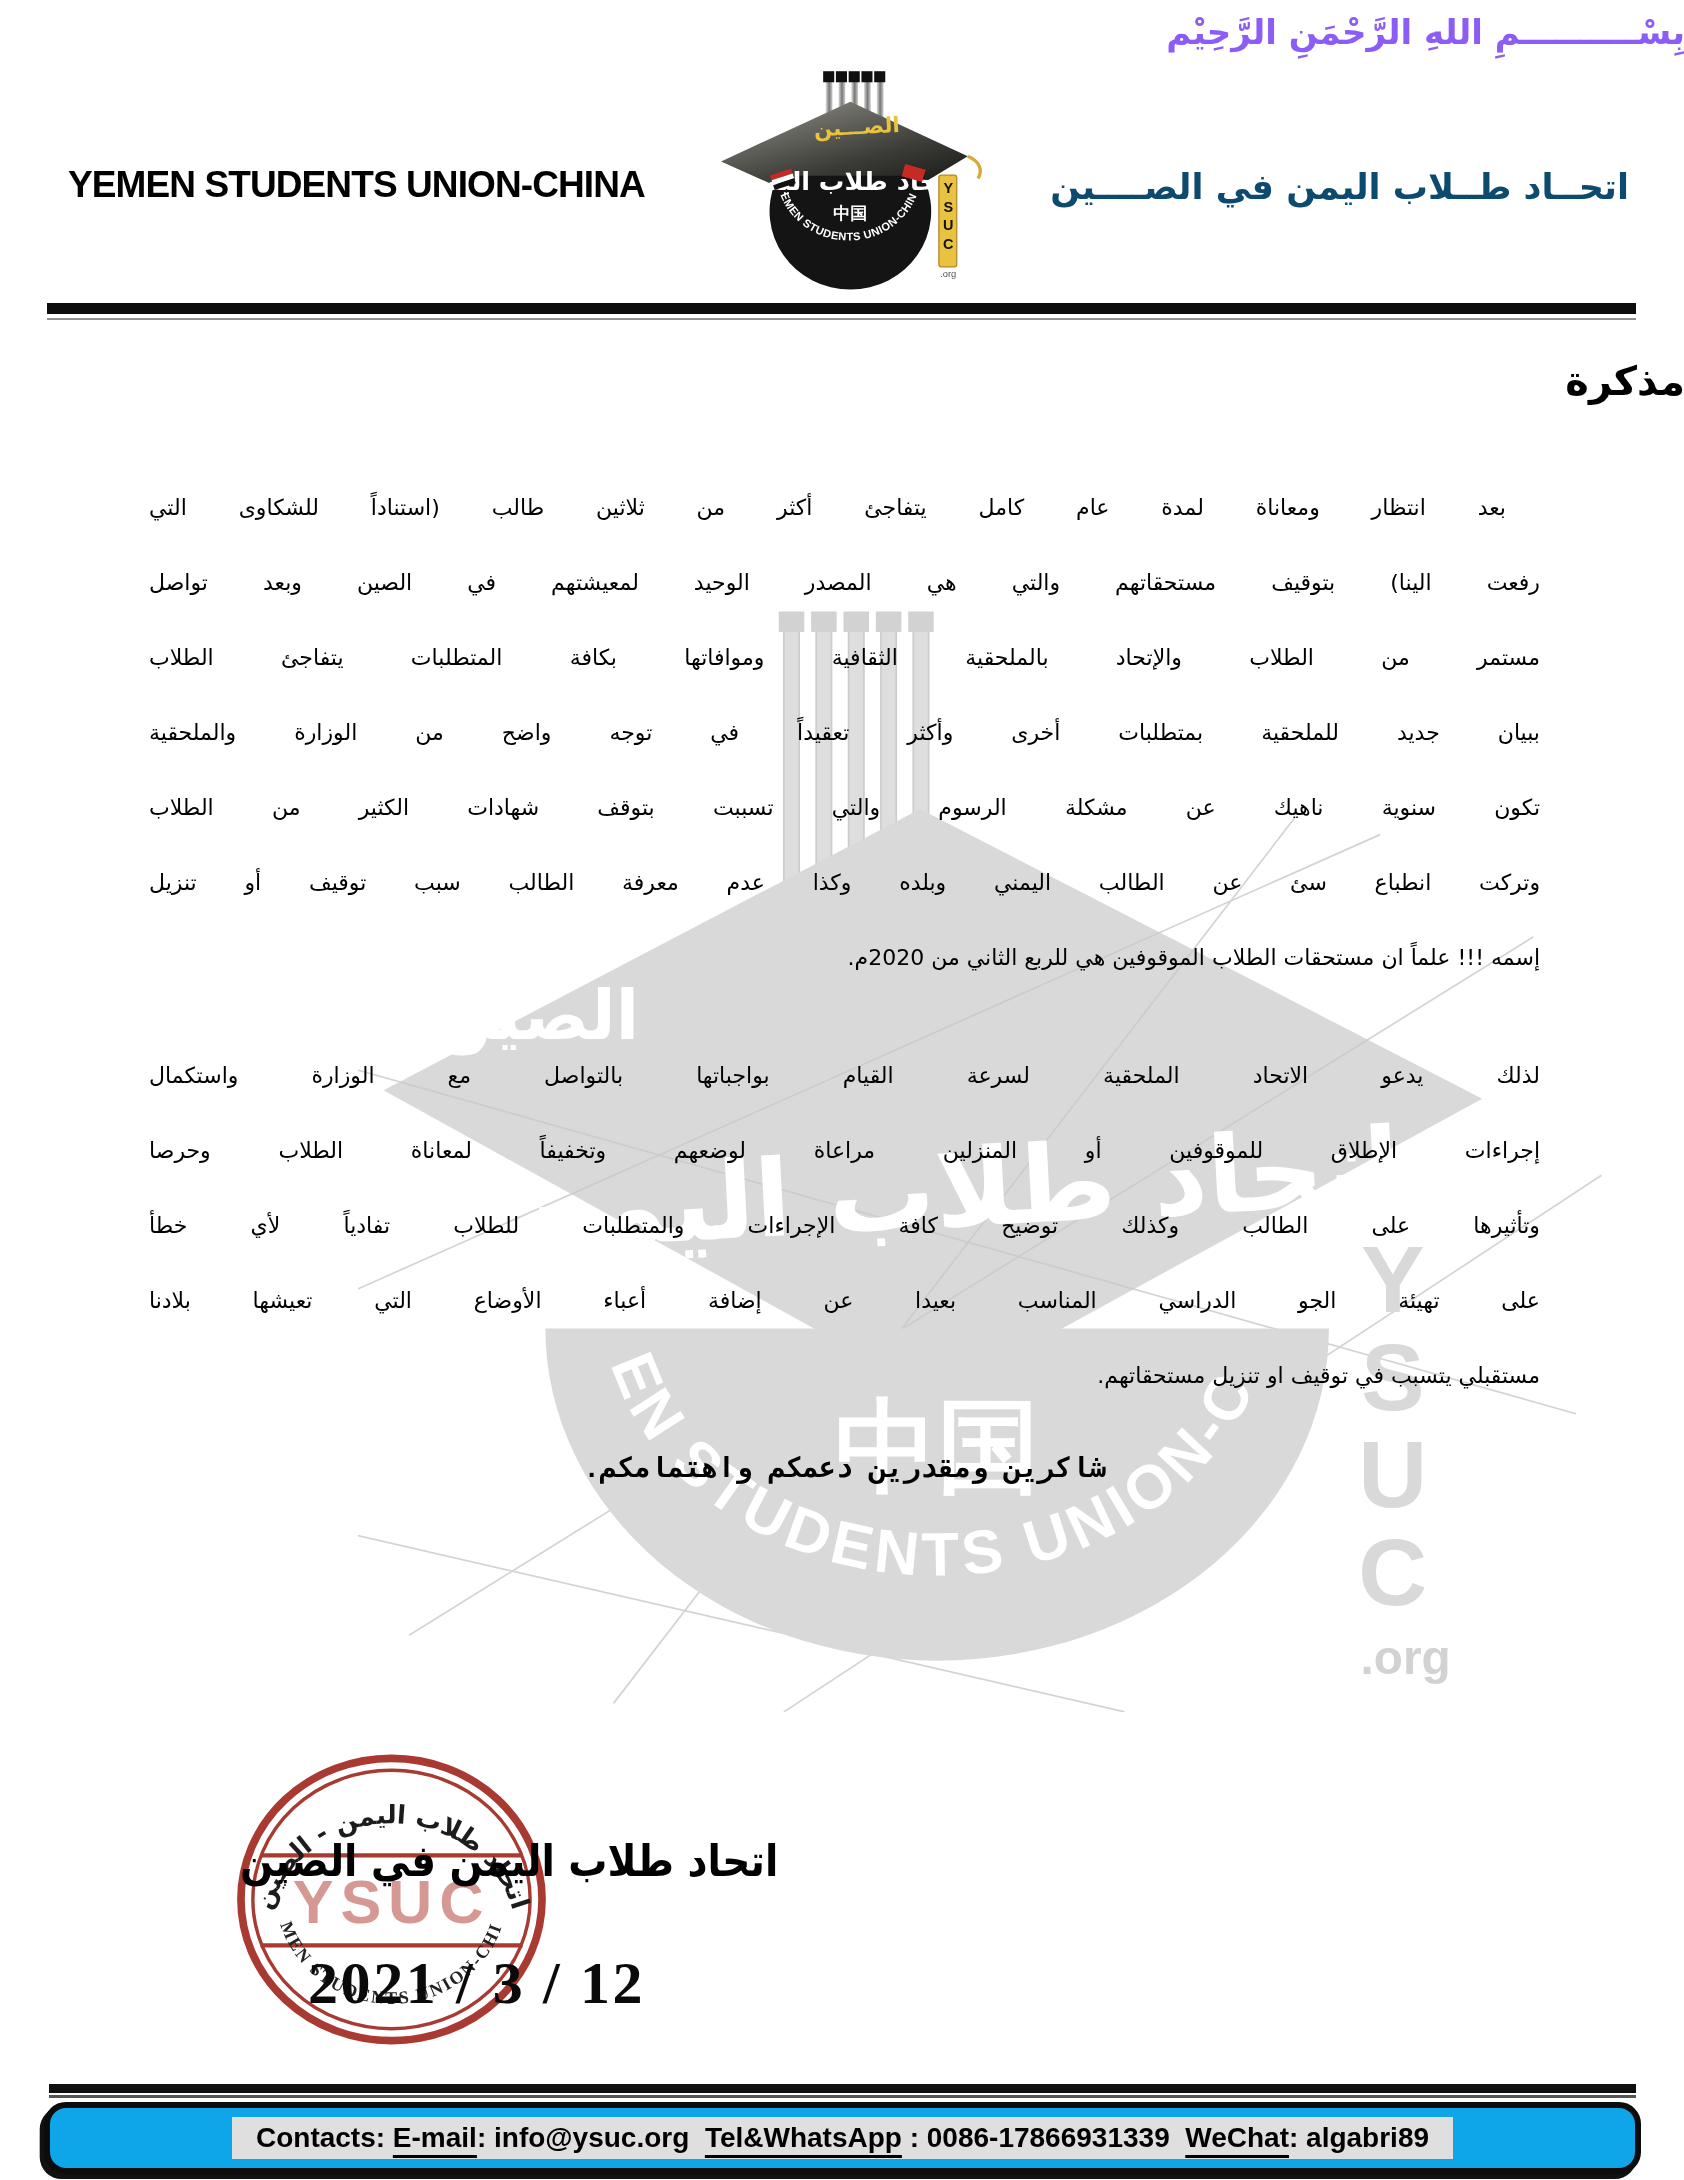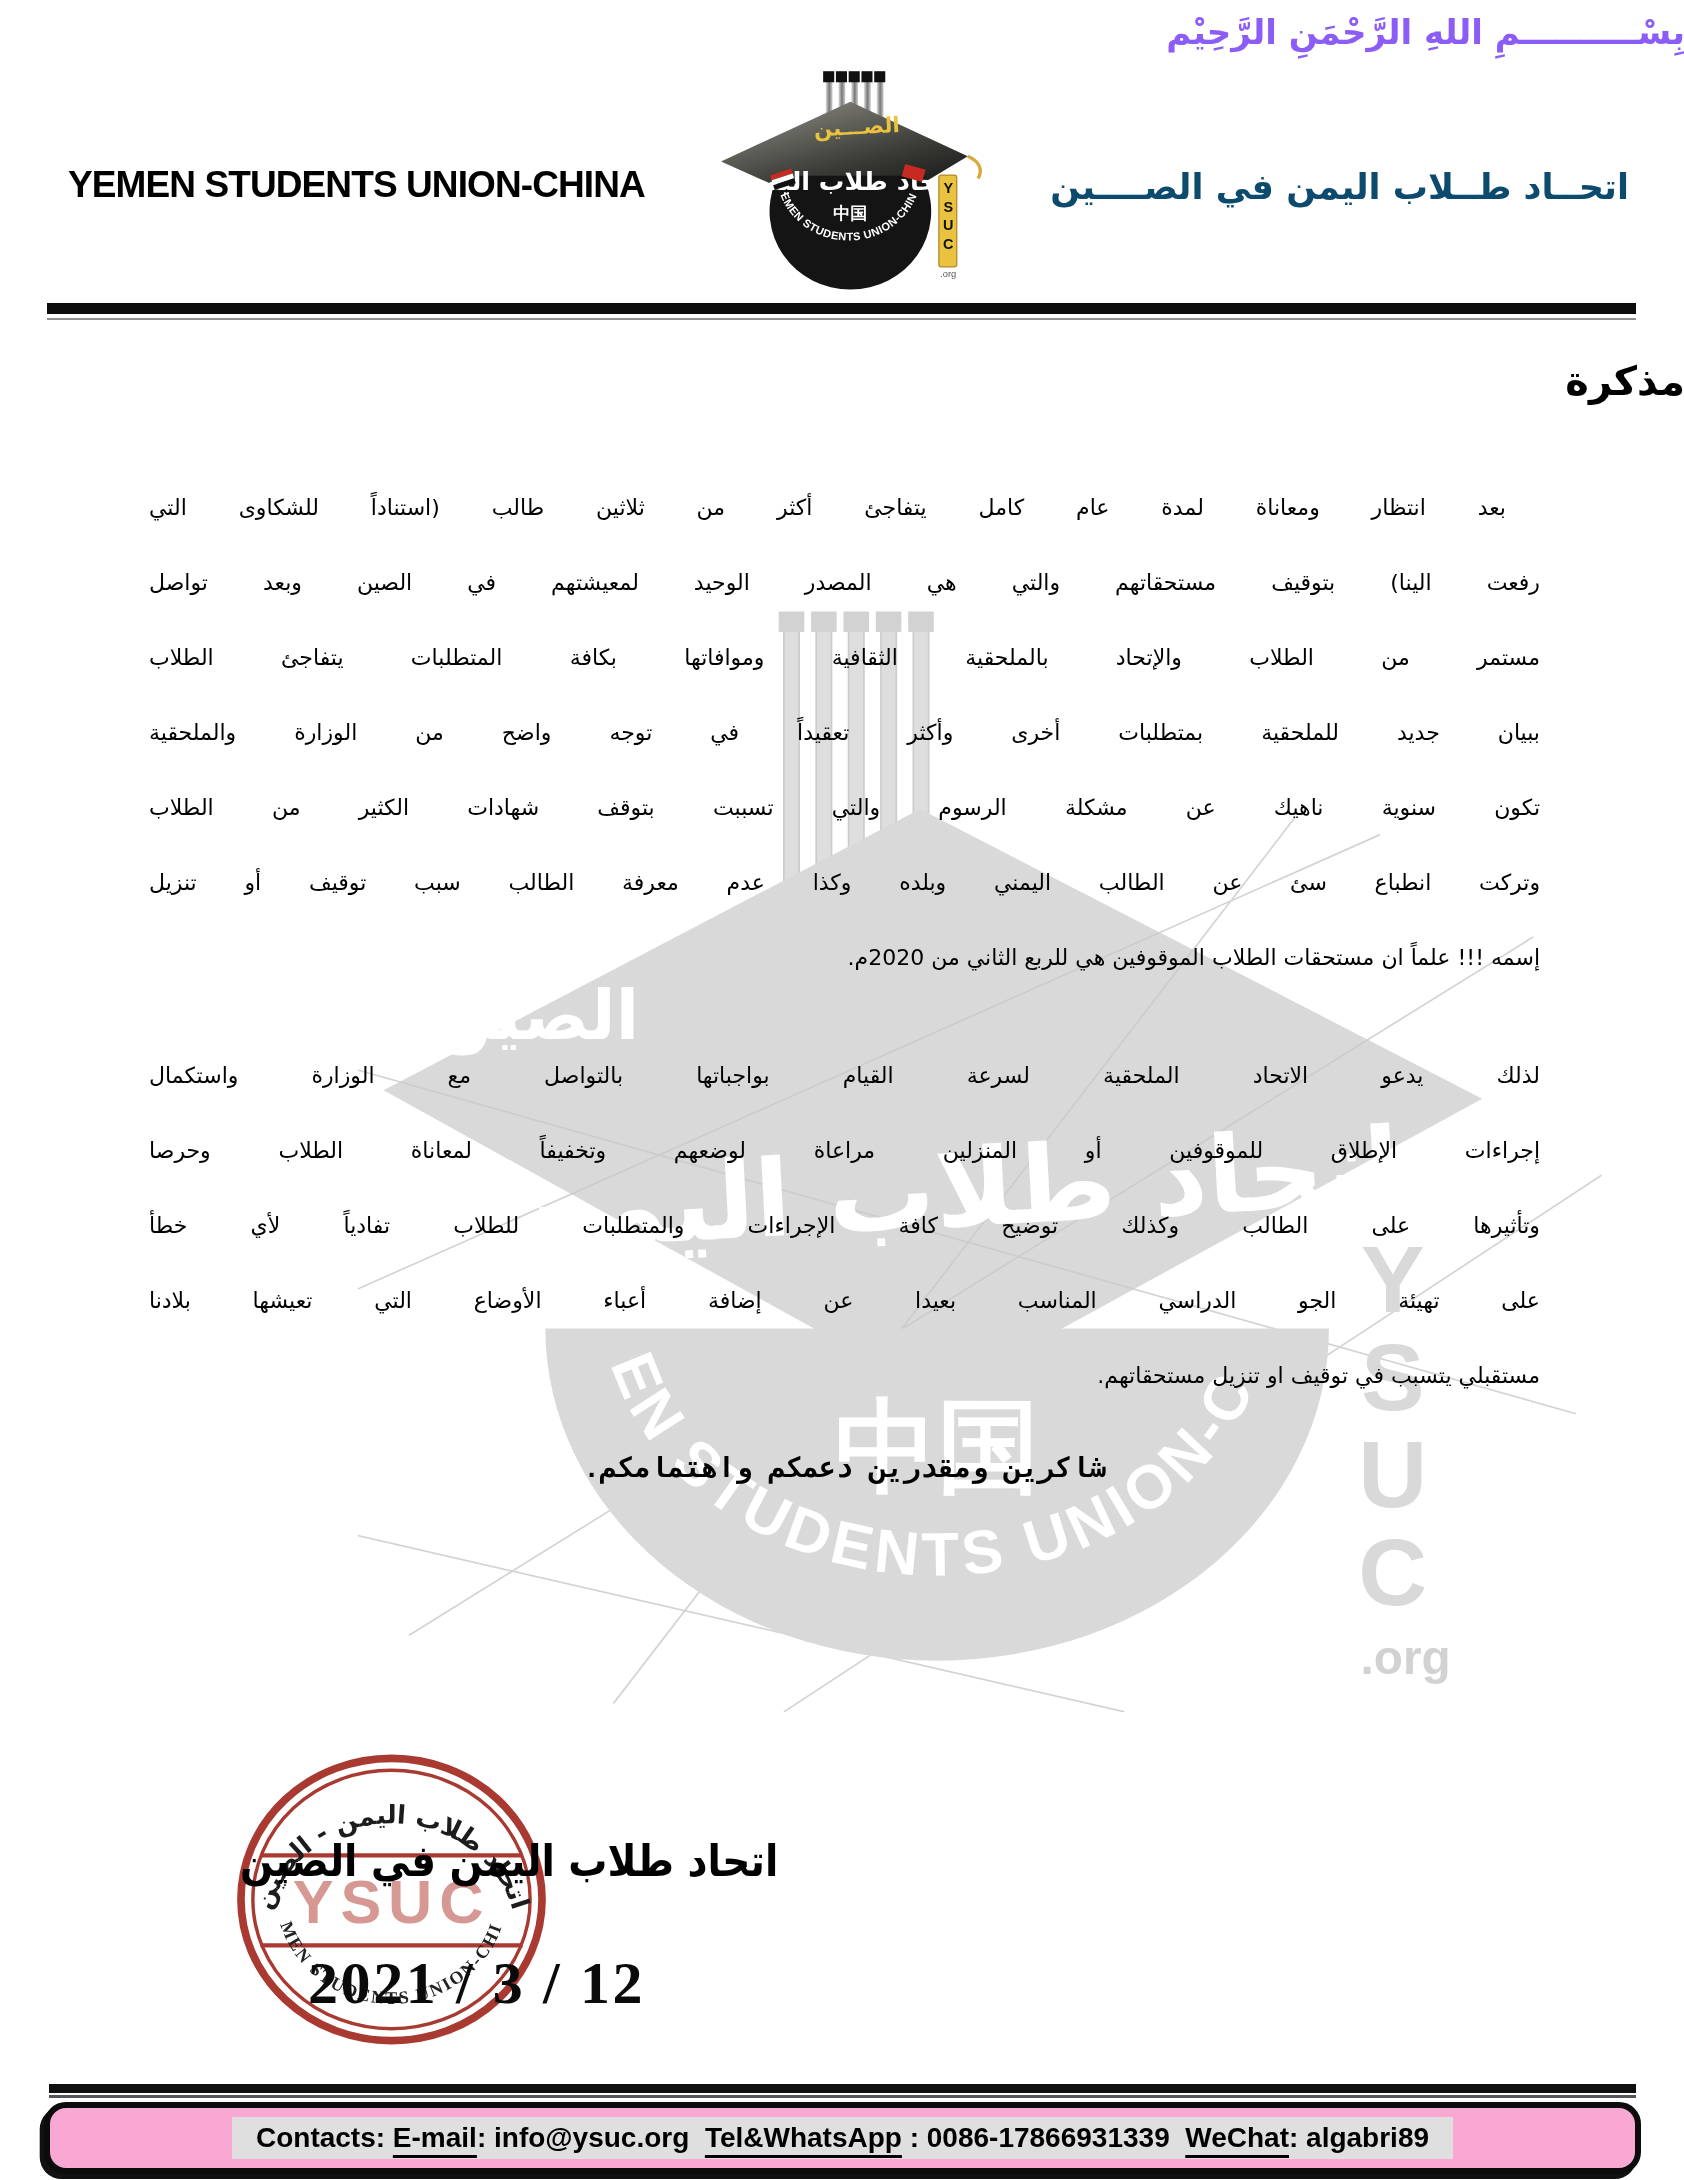--- a/index.html
+++ b/index.html
@@ -68,21 +68,21 @@
   }
   
   .footer-rule{
     position:absolute; left:49px; right:49px; top:2084px; height:8.5px; background:#0f0f0f; z-index:2;
   }
   .footer-rule::after{
     content:""; position:absolute; left:0; right:0; top:11px; height:2.6px; background:#555;
   }
   .footer-box{
     position:absolute; left:44px; right:44px; top:2102px; height:72px;
-    background:#f9a8d4; border:6.8px solid #0c0c0c; border-radius:22px;
+    background:#0ea5e9; border:6.8px solid #0c0c0c; border-radius:22px;
     box-shadow:-4.3px 5.1px 0 0 #111; z-index:2;
     display:flex; align-items:center; justify-content:center;
   }
   .footer-inner{
     background:#dfdfdf; padding:5.1px 24px; white-space:pre-wrap;
     font-family:"Liberation Sans", sans-serif; font-size:28px; font-weight:700; color:#000;
   }
   .u{ text-decoration:underline; text-decoration-thickness:3.4px; text-underline-offset:7.7px; }
 </style>
 </head>

